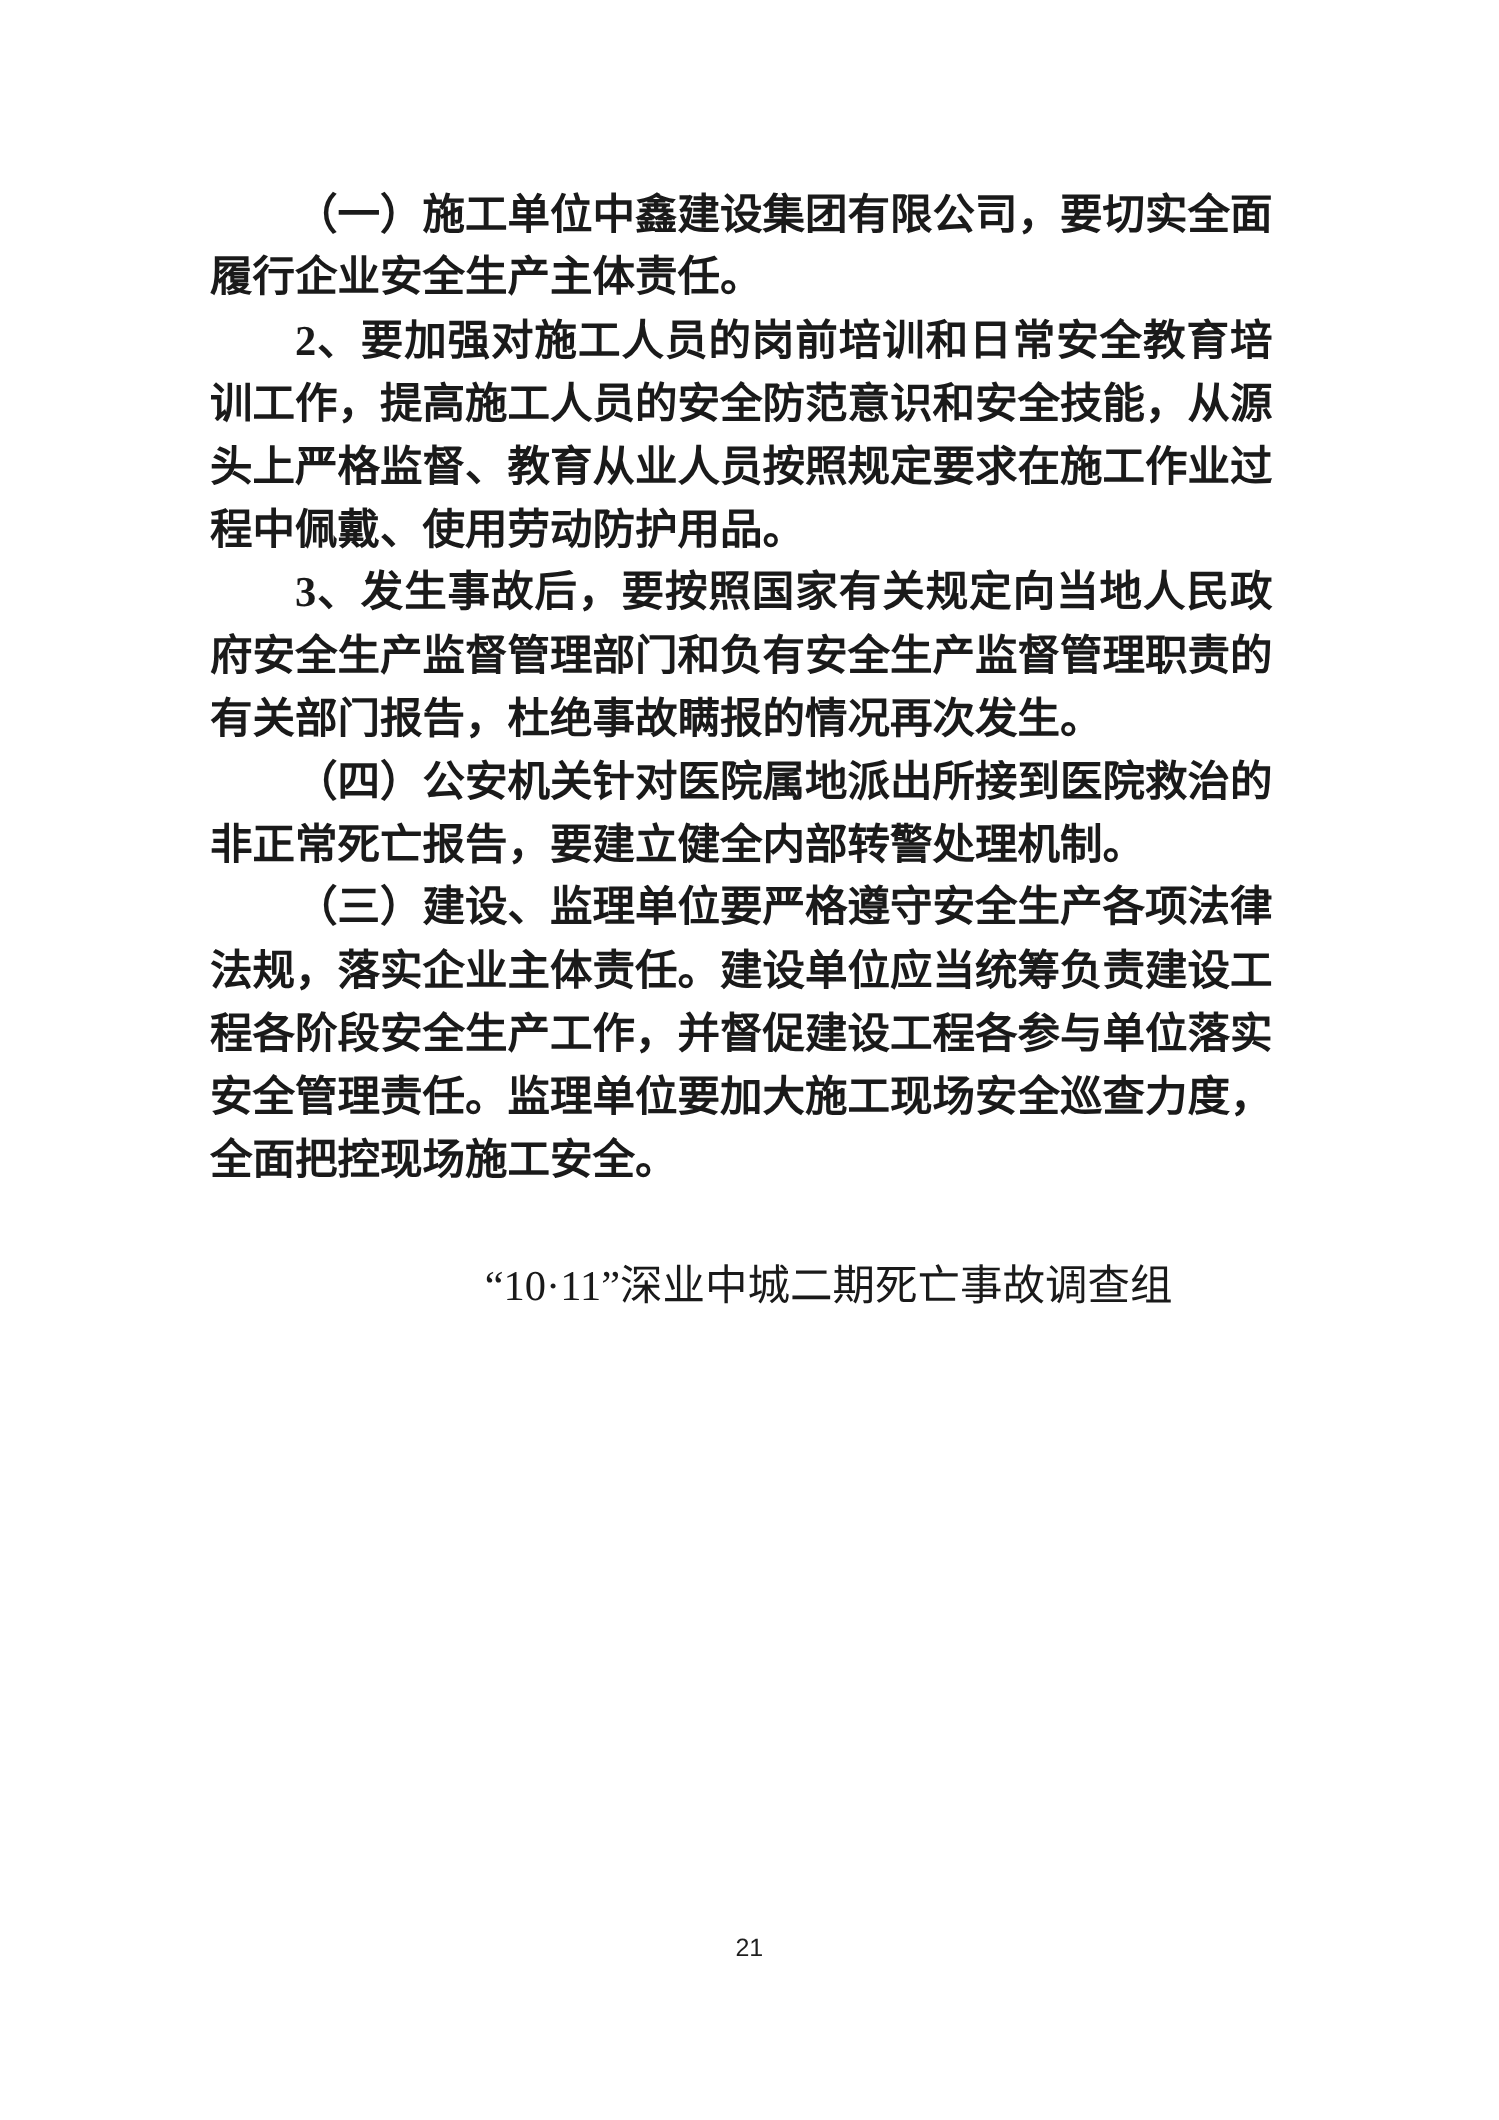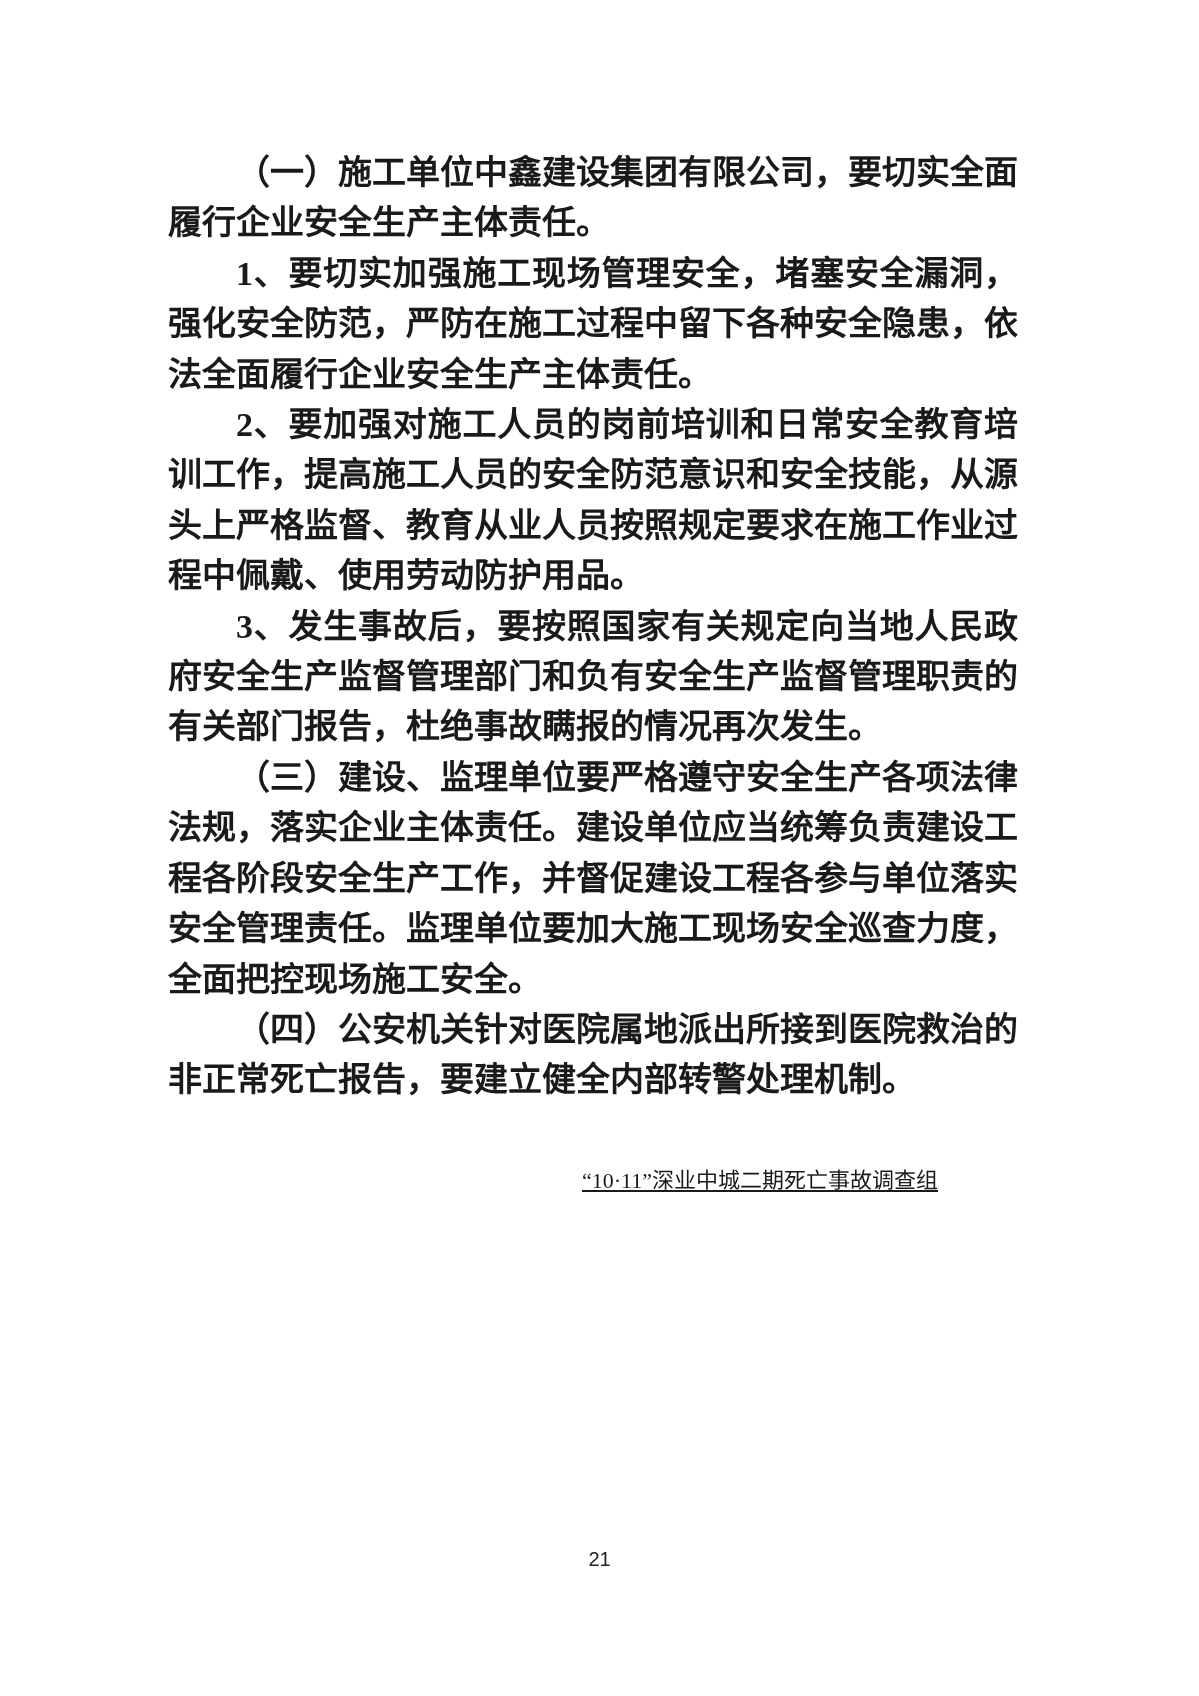--- a/index.html
+++ b/index.html
@@ -27,25 +27,24 @@
     padding: 0;
     font-size: 34px;
     line-height: 50.4px;
     text-align: justify;
     text-indent: 2em;
     font-weight: 700;
   }
   .sig-line {
     margin: 50.4px 0 0 0;
     padding: 0 80px 0 0;
-    font-size: 22px;
+    font-size: 34px;
     line-height: 50.4px;
     text-align: right;
     text-indent: 0;
-    text-decoration: underline;
   }
   .date-line {
     margin: 0;
     padding: 0 175px 0 0;
     font-size: 34px;
     line-height: 50.4px;
     text-align: right;
     text-indent: 0;
   }
   .footer {
@@ -60,23 +59,22 @@
     font-size: 20px;
     color: #1f1f1f;
   }
 </style>
 </head>
 <body>
 
 <div class="page">
   <div class="content">
     <p class="para">（一）施工单位中鑫建设集团有限公司，要切实全面履行企业安全生产主体责任。</p>
-    <p class="para">1、要切实加强施工现场管理安全，堵塞安全漏洞，强化安全防范，严防在施工过程中留下各种安全隐患，依法全面履行企业安全生产主体责任。</p>
     <p class="para">2、要加强对施工人员的岗前培训和日常安全教育培训工作，提高施工人员的安全防范意识和安全技能，从源头上严格监督、教育从业人员按照规定要求在施工作业过程中佩戴、使用劳动防护用品。</p>
     <p class="para">3、发生事故后，要按照国家有关规定向当地人民政府安全生产监督管理部门和负有安全生产监督管理职责的有关部门报告，杜绝事故瞒报的情况再次发生。</p>
+    <p class="para">（四）公安机关针对医院属地派出所接到医院救治的非正常死亡报告，要建立健全内部转警处理机制。</p>
     <p class="para">（三）建设、监理单位要严格遵守安全生产各项法律法规，落实企业主体责任。建设单位应当统筹负责建设工程各阶段安全生产工作，并督促建设工程各参与单位落实安全管理责任。监理单位要加大施工现场安全巡查力度，全面把控现场施工安全。</p>
-    <p class="para">（四）公安机关针对医院属地派出所接到医院救治的非正常死亡报告，要建立健全内部转警处理机制。</p>
     <p class="sig-line">“10·11”深业中城二期死亡事故调查组</p>
   </div>
   <div class="footer">
     <span class="pageno">21</span>
   </div>
 </div>
 
 </body></html>

